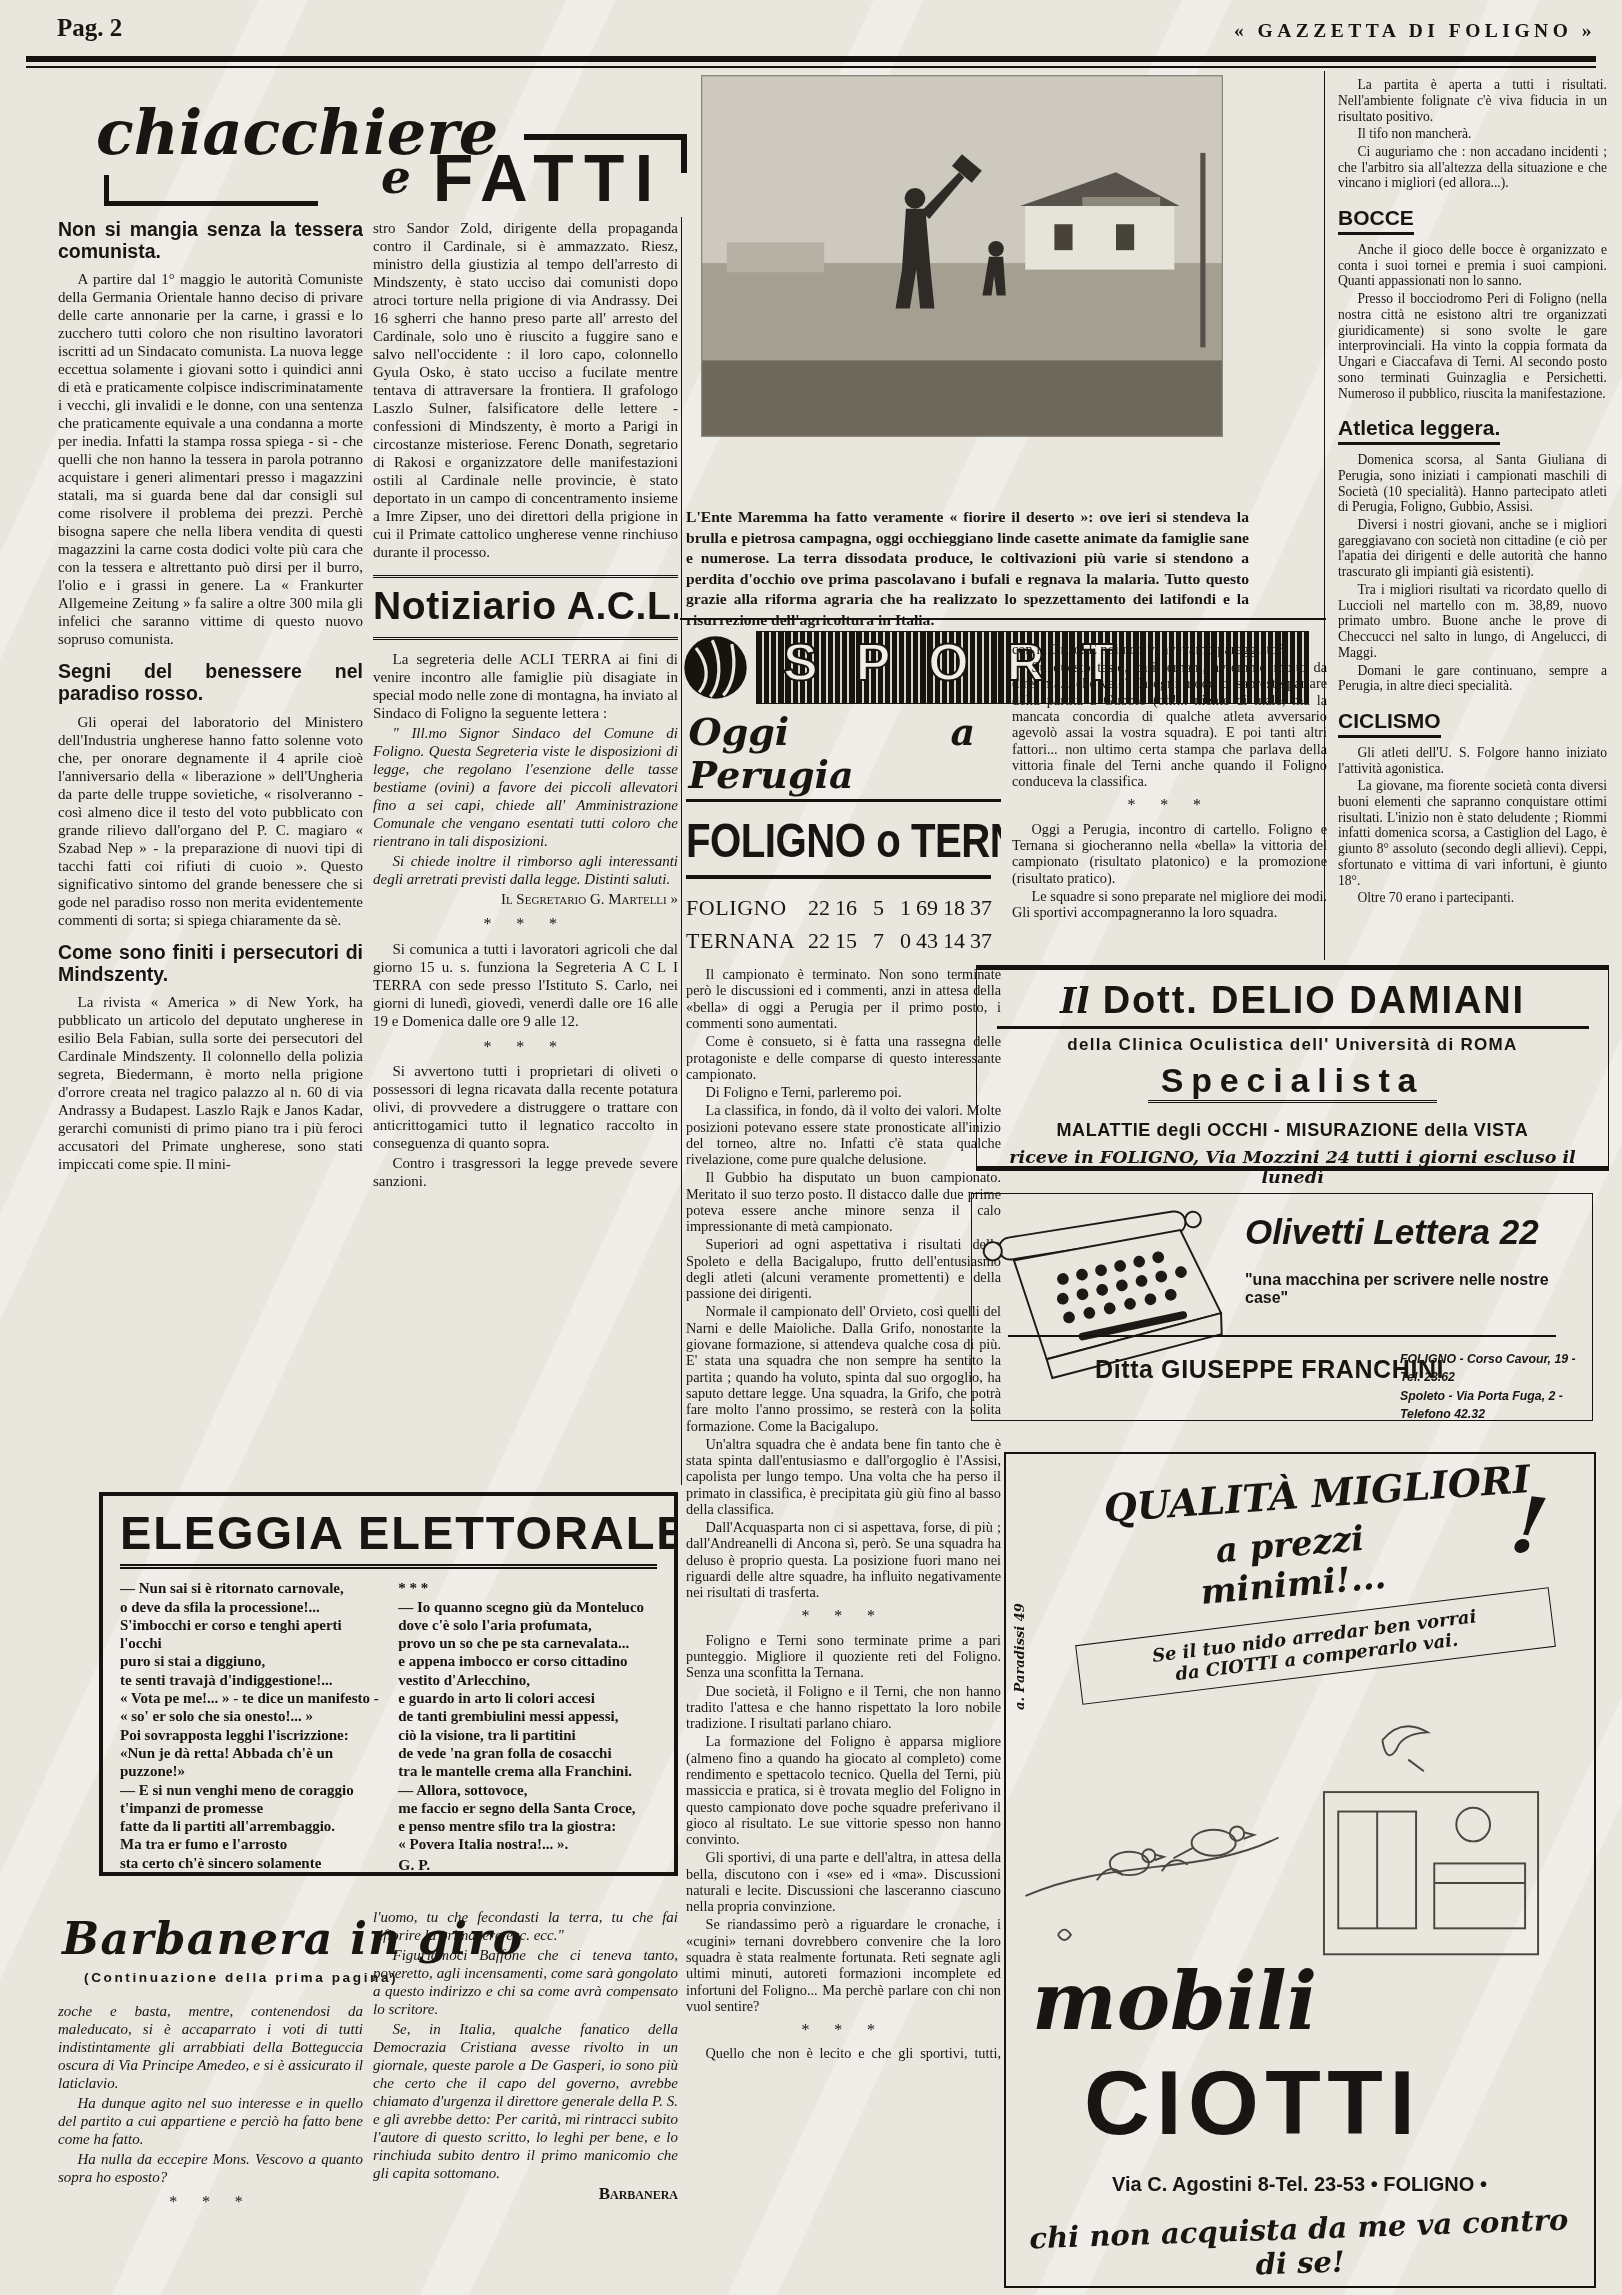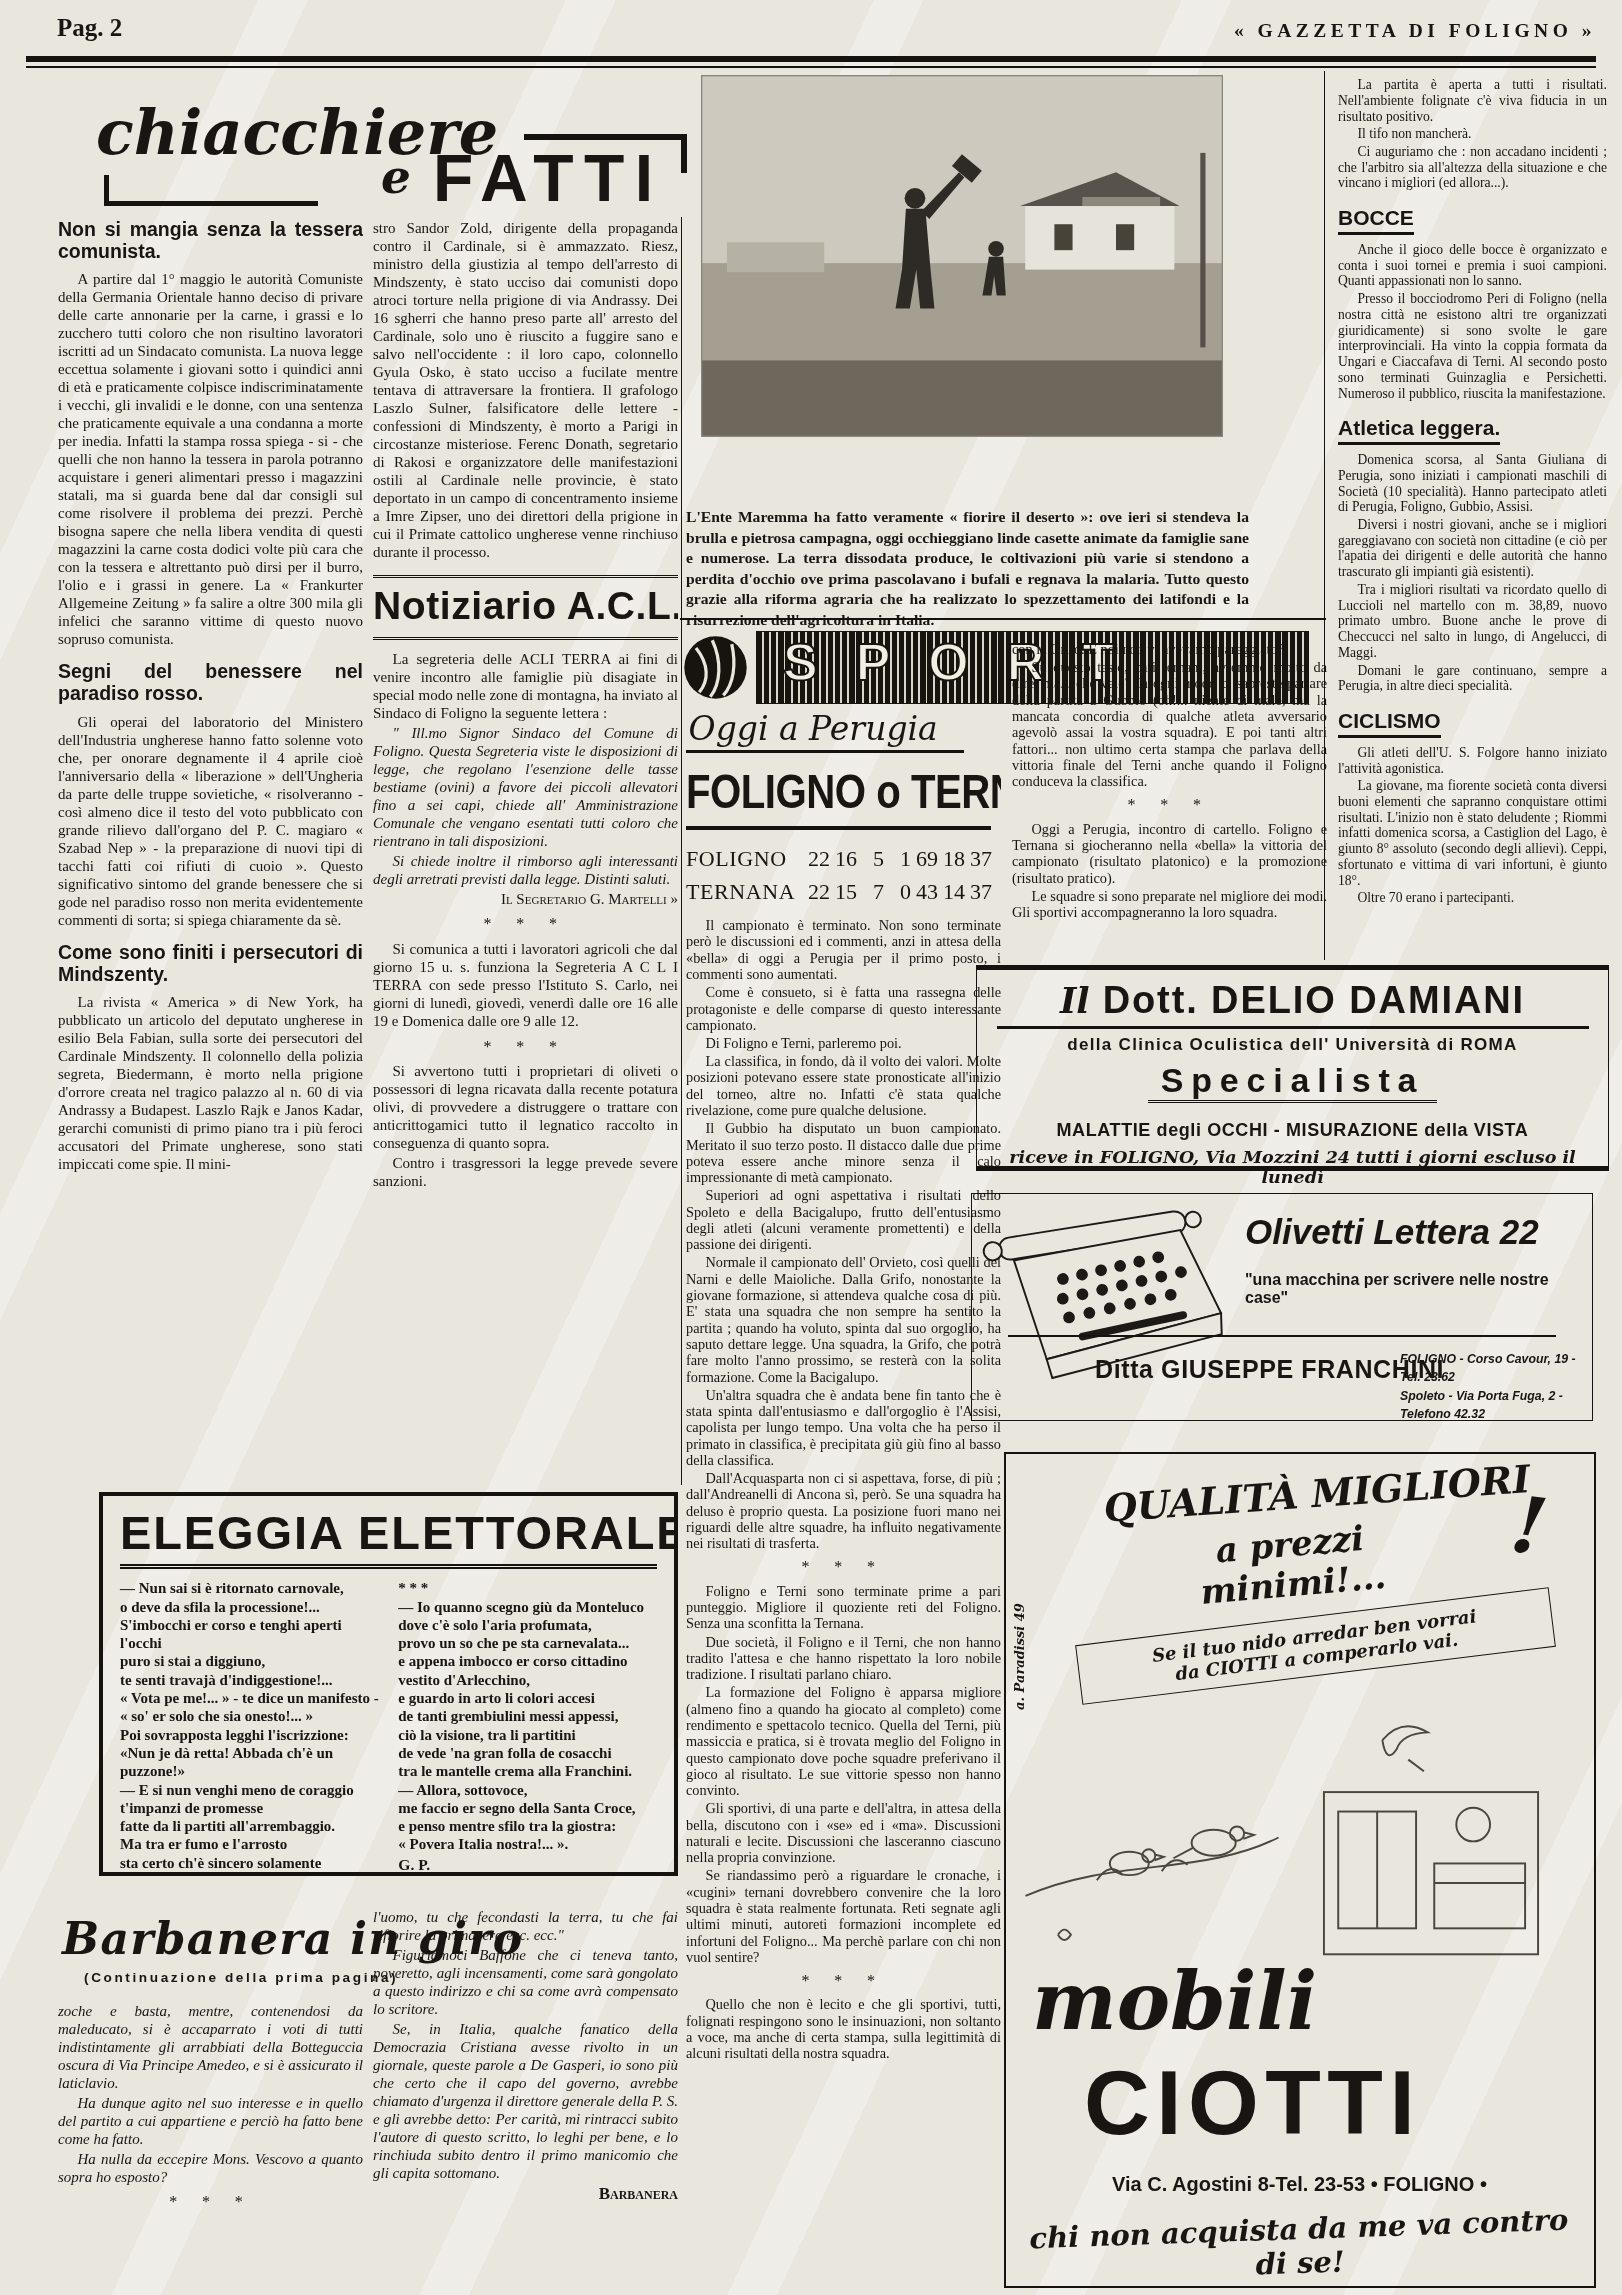--- a/index.html
+++ b/index.html
@@ -16,21 +16,21 @@
   .body21{font-size:13.6px;line-height:1.16;}
   .ital{font-style:italic;}
   .stars{text-align:center;font-size:16px;letter-spacing:10.4px;margin:6.5px 0;text-indent:0;}
   .rule{background:#15130f;}
   .art-title{font-family:"Liberation Sans",sans-serif;font-weight:bold;font-size:19.5px;line-height:1.12;margin:13px 0 7.8px;}
   .sec-h{font-family:"Liberation Sans",sans-serif;font-weight:bold;font-size:21px;display:inline-block;
          border-bottom:3.2px solid #15130f;padding-bottom:1.9px;margin:13px 0 6.5px;}
   .acli-head{font-family:"Liberation Sans",sans-serif;font-weight:bold;font-size:39px;letter-spacing:0.6px;
          text-align:center;border-top:3.9px double #15130f;border-bottom:3.9px double #15130f;
          padding:5.2px 0 6.5px;margin:14.3px 0 10.4px;white-space:nowrap;}
-  .kicker{font-family:"DejaVu Serif",serif;font-style:italic;font-weight:normal;font-size:33px;
+  .kicker{font-family:"DejaVu Serif",serif;font-style:italic;font-weight:bold;font-size:38px;
          border-bottom:3.2px solid #15130f;display:inline-block;padding:0 26px 2.6px 2.6px;margin-bottom:7.8px;}
   .big-head{font-family:"Liberation Sans",sans-serif;font-weight:900;font-size:49px;letter-spacing:-0.6px;
          transform:scaleX(.82);transform-origin:left;white-space:nowrap;margin:2.6px 0 0;}
   .st-row{display:flex;font-size:22px;line-height:1.5;}
   .st-team{width:117px;letter-spacing:0.6px;}
   .st-c{width:27px;text-align:right;}
   .poem{white-space:pre-line;font-weight:bold;font-size:15px;line-height:1.22;}
   .script{font-family:"DejaVu Serif",serif;font-style:italic;font-weight:bold;}
   .sans{font-family:"Liberation Sans",sans-serif;}
   .clip{overflow:hidden;}

